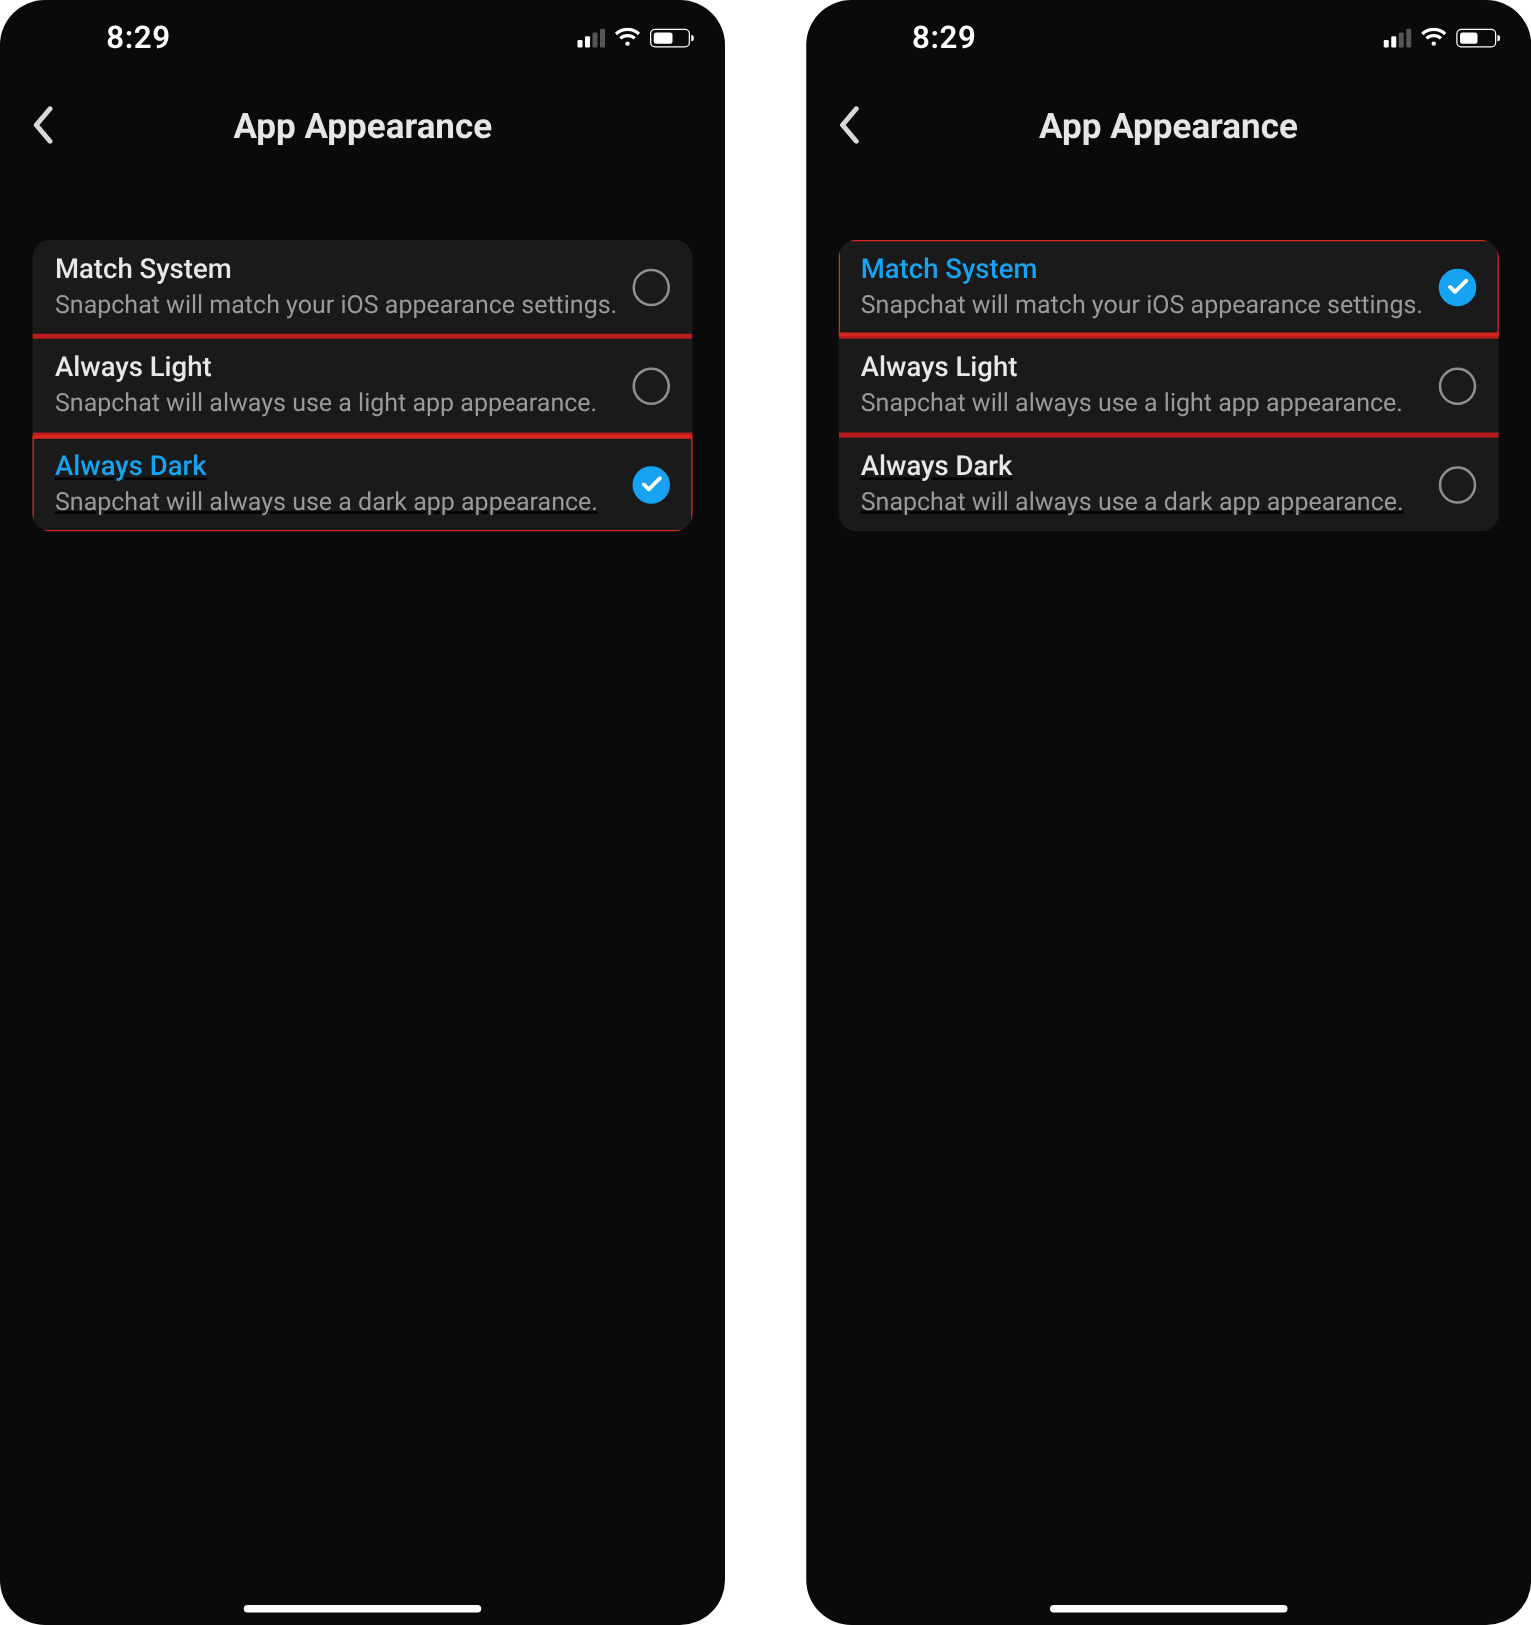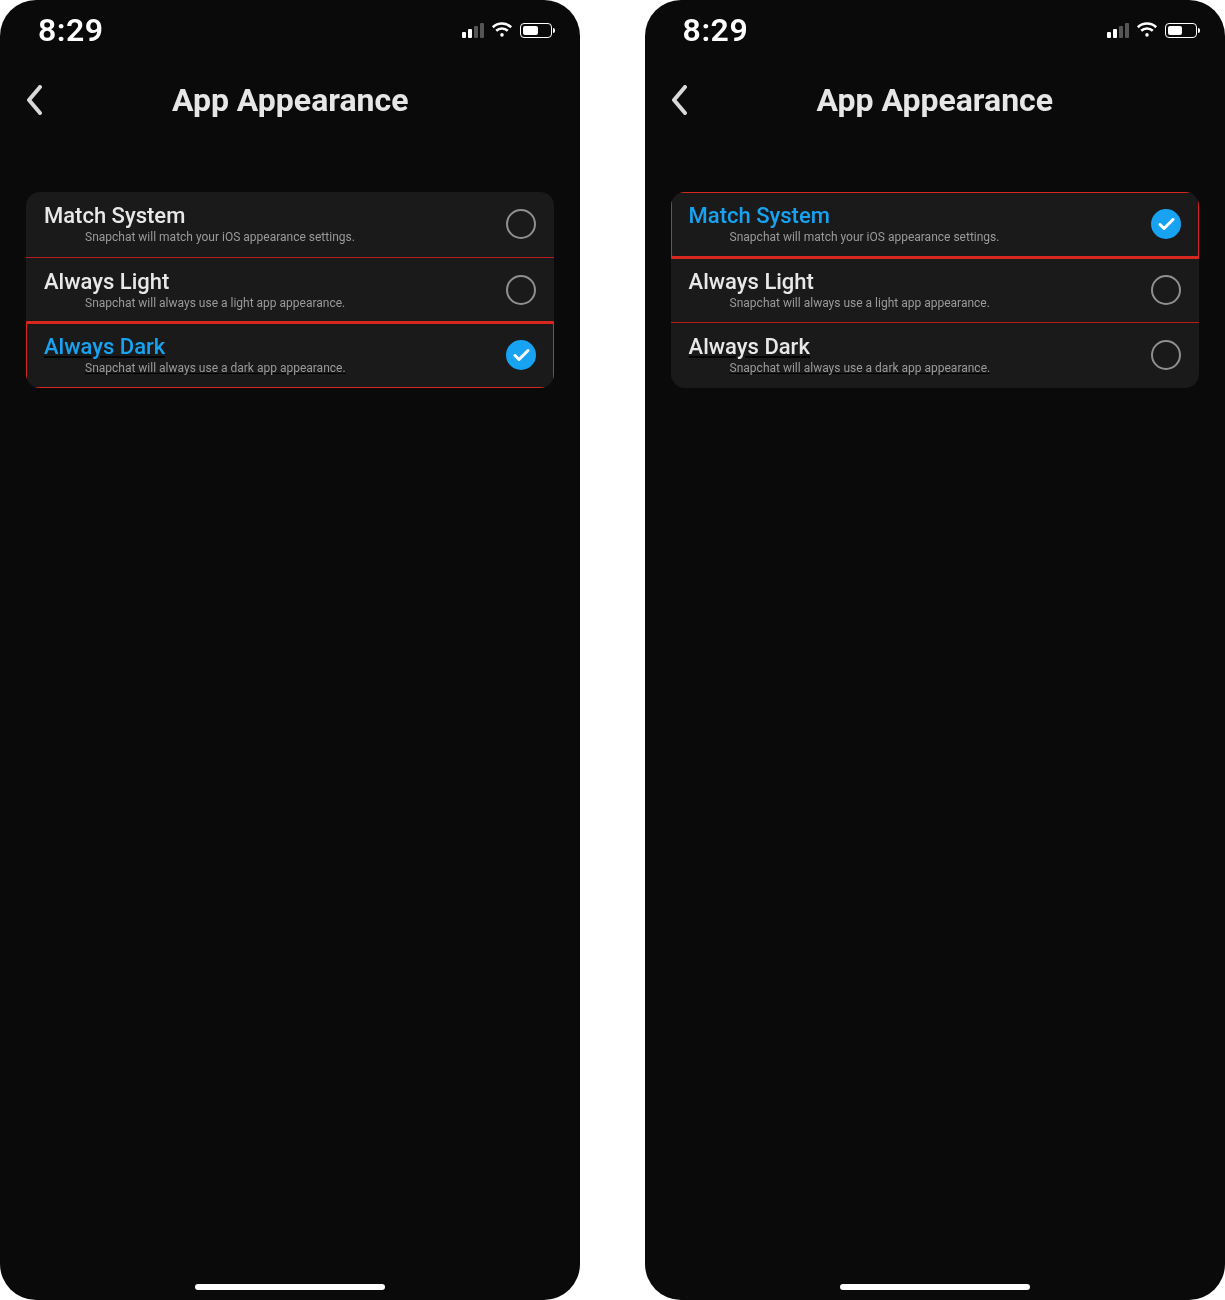--- a/index.html
+++ b/index.html
@@ -24,23 +24,24 @@
   }
   .status-bar {
     height: 60px;
     display: flex;
     justify-content: space-between;
     align-items: center;
     padding: 0 28px 0 38px;
     color: #ffffff;
   }
   .time {
-    font-size: 32px;
+    font-size: 25px;
     font-weight: 600;
     letter-spacing: 0.5px;
+    margin-left: 47px;
   }
   .status-right {
     display: flex;
     align-items: center;
     gap: 7px;
   }
   .signal-bars {
     display: flex;
     align-items: flex-end;
     gap: 2px;
@@ -93,53 +94,52 @@
     transform: translateY(-50%);
     width: 40px;
     height: 40px;
     display: flex;
     align-items: center;
     justify-content: center;
     color: #d9d9d9;
   }
   .nav-title {
     color: #e6e6e6;
-    font-size: 32px;
+    font-size: 28px;
     font-weight: 700;
   }
   .options-wrap {
     padding: 52px 26px 0 26px;
   }
   .options {
     background: #1a1a1a;
     border-radius: 14px;
     overflow: hidden;
   }
   .option {
     display: flex;
     align-items: center;
     justify-content: space-between;
     padding: 11px 18px 11px 18px;
-    border-bottom: 1px solid #b91c1c;
+    border-bottom: 4px solid #b91c1c;
     position: relative;
   }
   .option:last-child { border-bottom: none; text-decoration: underline; }
   .option-text { flex: 1; }
   .option-title {
     font-size: 22px;
     font-weight: 500;
     color: #e8e8e8;
     margin-bottom: 2px;
   }
   .option.selected .option-title { color: #17a3f2; }
   .option-sub {
-    font-size: 12px;
+    font-size: 20px;
     color: #9a9a9a;
     line-height: 1.3;
-    margin-left: 41px;
   }
   .radio {
     width: 30px;
     height: 30px;
     border-radius: 50%;
     border: 2px solid #8f8f8f;
     flex-shrink: 0;
     display: flex;
     align-items: center;
     justify-content: center;

